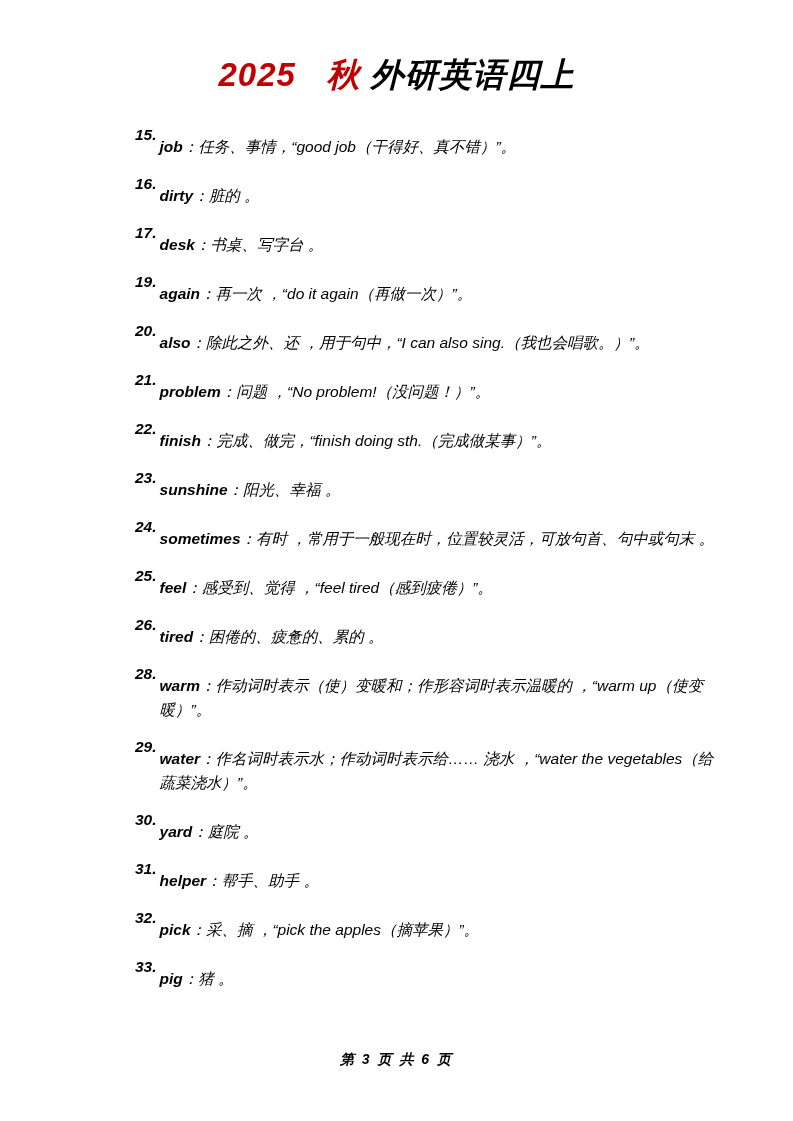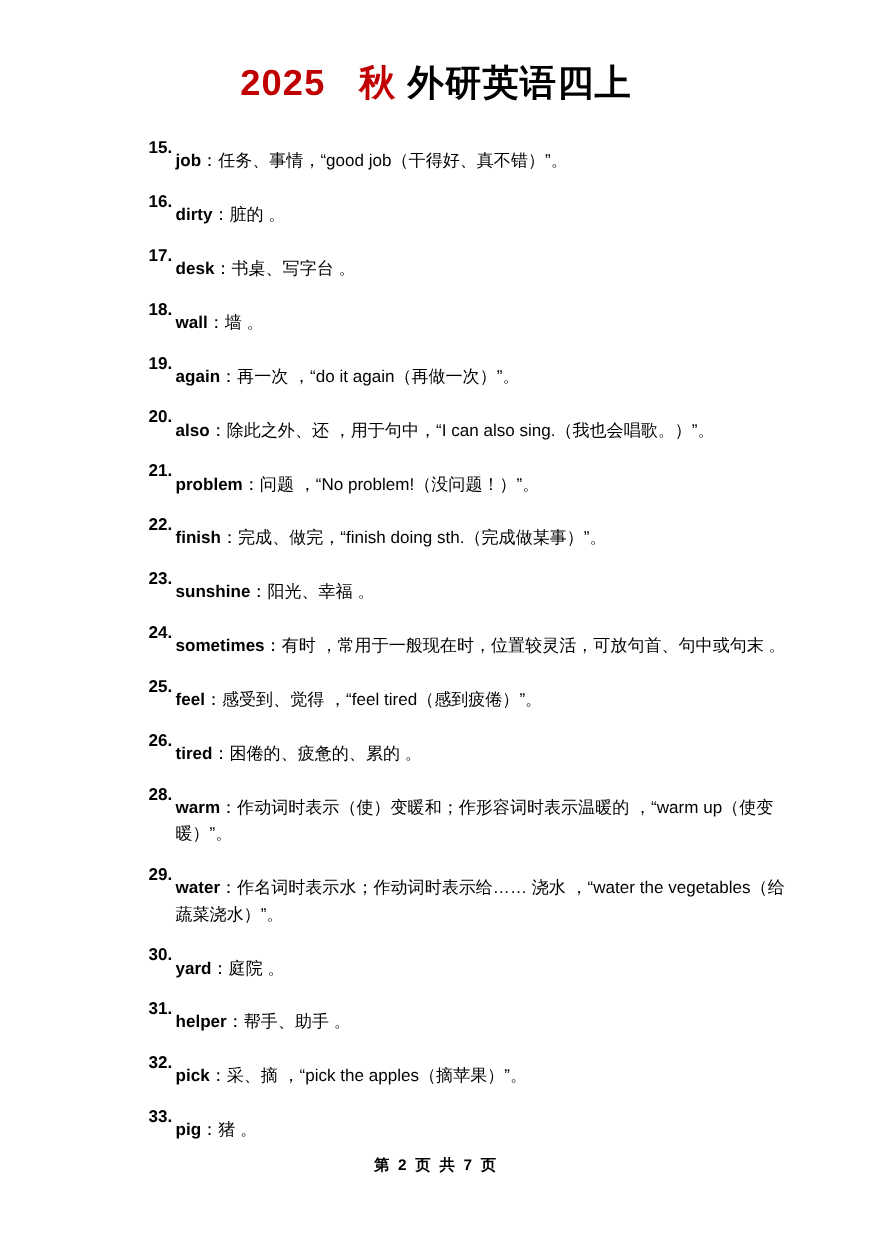--- a/index.html
+++ b/index.html
@@ -13,20 +13,21 @@
     font-family: "Liberation Sans", sans-serif;
     color: #000000;
     overflow: hidden;
   }
   .page {
     position: relative;
     width: 793px;
     height: 1121px;
     box-sizing: border-box;
     padding: 0;
+    font-style: italic;
   }
   .title {
     text-align: center;
     margin: 0;
     padding-top: 55px;
     font-size: 33px;
     font-weight: bold;
     letter-spacing: 1px;
     line-height: 1.2;
   }
@@ -99,24 +100,20 @@
     <div class="entry">
       <span class="num">16.</span>
       <span class="body"><span class="head">dirty</span><span class="def">：脏的 。</span></span>
     </div>
 
     <div class="entry">
       <span class="num">17.</span>
       <span class="body"><span class="head">desk</span><span class="def">：书桌、写字台 。</span></span>
     </div>
 
-    <div class="entry">
-      <span class="num">18.</span>
-      <span class="body"><span class="head">wall</span><span class="def">：墙 。</span></span>
-    </div>
 
     <div class="entry">
       <span class="num">19.</span>
       <span class="body"><span class="head">again</span><span class="def">：再一次 ，“do it again（再做一次）”。</span></span>
     </div>
 
     <div class="entry">
       <span class="num">20.</span>
       <span class="body"><span class="head">also</span><span class="def">：除此之外、还 ，用于句中，“I can also sing.（我也会唱歌。）”。</span></span>
     </div>
@@ -177,15 +174,15 @@
       <span class="body"><span class="head">pick</span><span class="def">：采、摘 ，“pick the apples（摘苹果）”。</span></span>
     </div>
 
     <div class="entry">
       <span class="num">33.</span>
       <span class="body"><span class="head">pig</span><span class="def">：猪 。</span></span>
     </div>
 
   </div>
 
-  <div class="footer">第 2 页 共 7 页</div>
+  <div class="footer">第 3 页 共 6 页</div>
 
 </div>
 
 </body></html>

